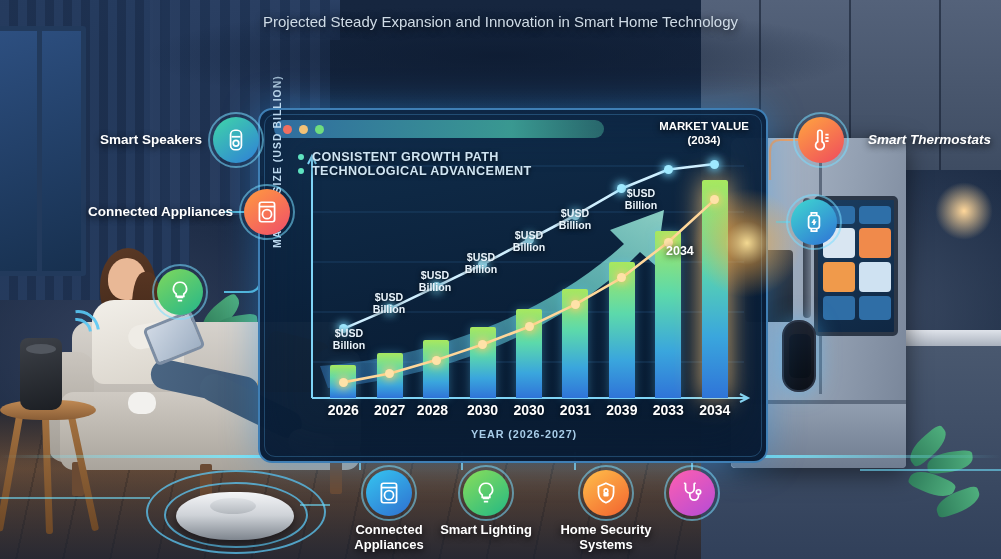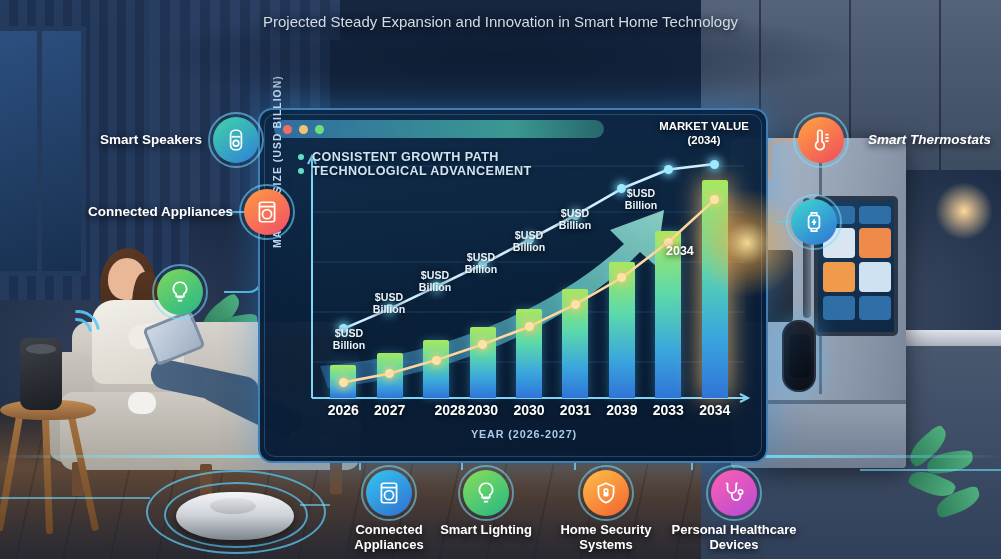--- a/index.html
+++ b/index.html
@@ -442,21 +442,21 @@
           <div>Billion</div>
         </div>
         <div class="vlabel" style="left: 318px; top: 36px; width: 58px;">
           <div>$USD</div>
           <div>Billion</div>
         </div>
       </div>
     <div id="xticks" style="position:absolute;left:0;top:0;width:460px;height:300px;z-index:7">
         <div class="xtick" style="left: 27.2222px; width: 44px;">2026</div>
         <div class="xtick" style="left: 73.6667px; width: 44px;">2027</div>
-        <div class="xtick" style="left: 134px; width: 44px;">2028</div>
+        <div class="xtick" style="left: 110px; width: 44px; text-align: right;">2028</div>
         <div class="xtick" style="left: 166.556px; width: 44px;">2030</div>
         <div class="xtick" style="left: 213px; width: 44px;">2030</div>
         <div class="xtick" style="left: 259.444px; width: 44px;">2031</div>
         <div class="xtick" style="left: 305.889px; width: 44px;">2039</div>
         <div class="xtick" style="left: 352.333px; width: 44px;">2033</div>
         <div class="xtick" style="left: 398.778px; width: 44px;">2034</div>
       </div>
 
     <div id="peakglow"></div>
     <div id="yr2034">2034</div>
@@ -550,14 +550,13 @@
 
 <div class="node col" style="left:669px;top:470px">
   <span class="circ" style="background:linear-gradient(145deg,#ff5fb0,#b54bd6)">
     <svg class="gico" viewBox="0 0 24 24" fill="none" stroke="#fff" stroke-width="1.6">
       <path d="M6 3v5a4 4 0 0 0 8 0V3"></path>
         <path d="M6 3H4.5M14 3h1.5"></path>
       <path d="M10 12v2.5a4 4 0 0 0 8 0v-1.8"></path>
       <circle cx="18" cy="11" r="2"></circle>
     </svg>
   </span>
-  <span class="nlabel below" style="width:130px">Personal Healthcare Devices</span>
 </div>
 
 </body></html>

